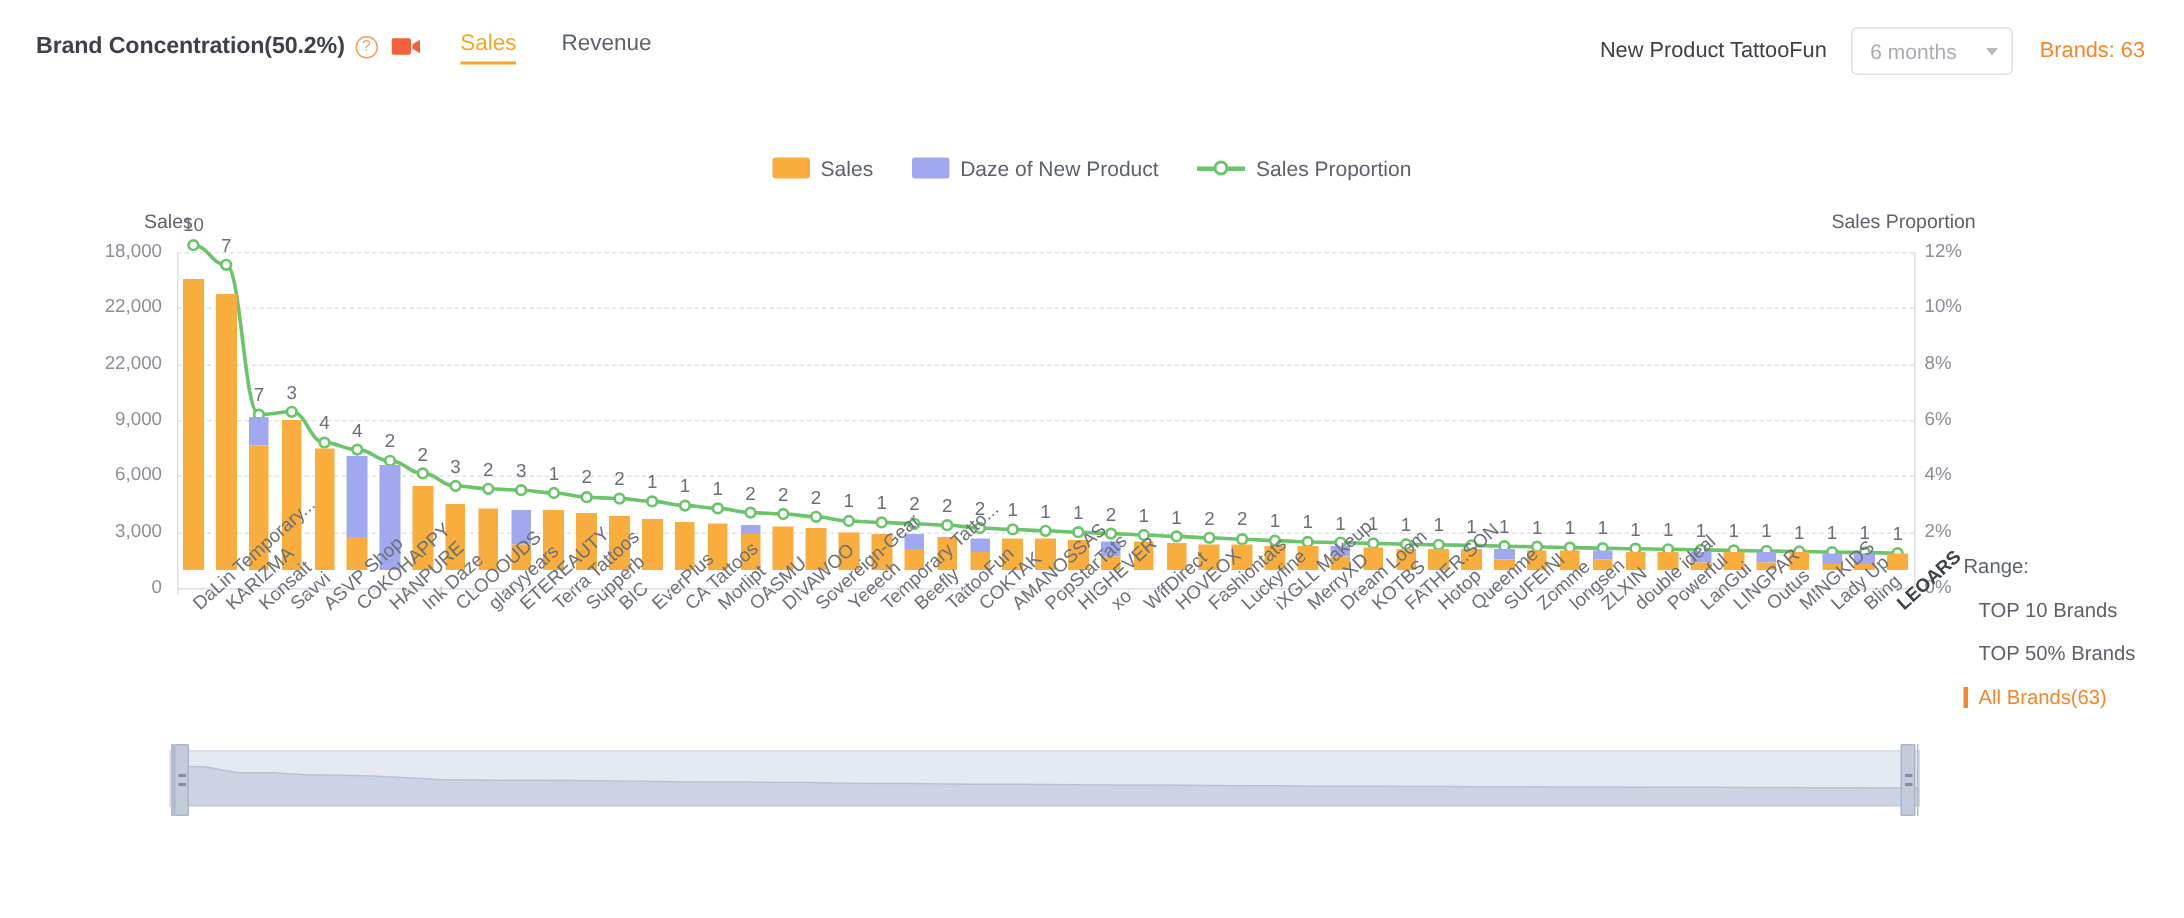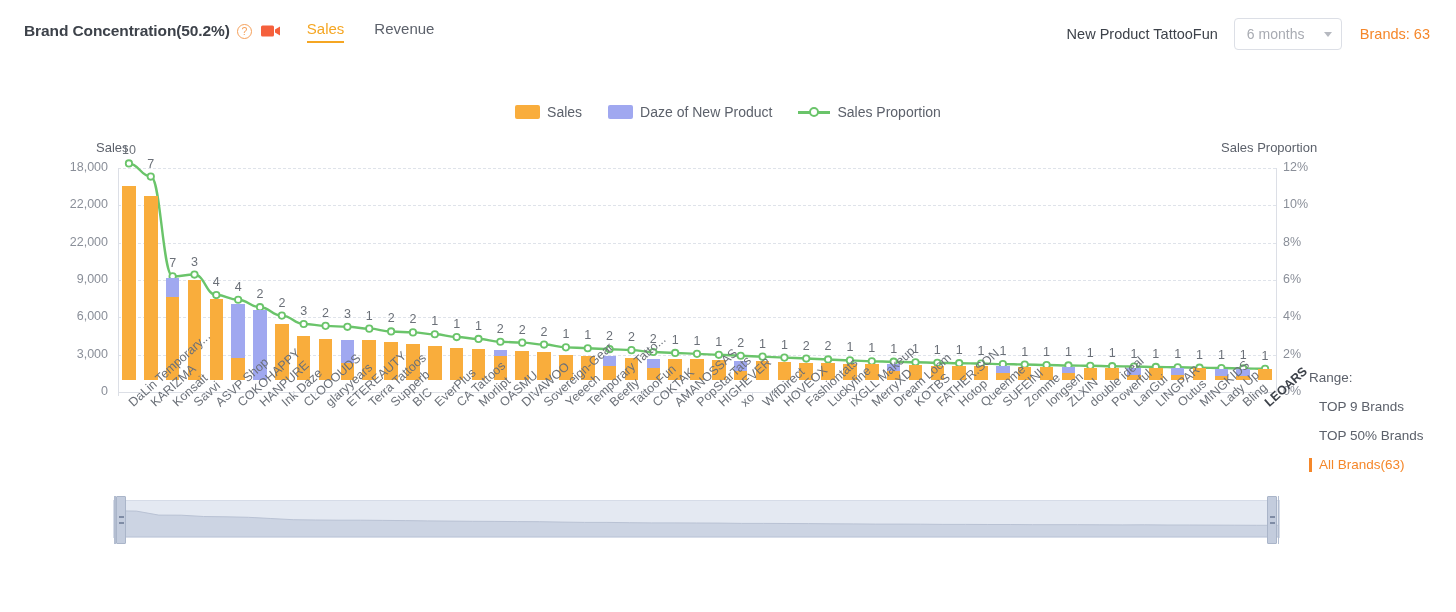--- a/index.html
+++ b/index.html
@@ -643,21 +643,21 @@
       <div class="tickmark" style="left: 1144.91px;"></div>
       <div class="tickmark" style="left: 1166.75px;"></div>
       <div class="tickmark" style="left: 1188.6px;"></div>
       <div class="tickmark" style="left: 1210.45px;"></div>
       <div class="tickmark" style="left: 1232.3px;"></div>
       <div class="tickmark" style="left: 1254.15px;"></div>
     </div>
 
   <div class="range-panel">
     <div class="range-title">Range:</div>
-    <div class="range-opt">TOP 9 Brands</div>
+    <div class="range-opt">TOP 10 Brands</div>
     <div class="range-opt">TOP 50% Brands</div>
     <div class="range-opt active">All Brands(63)</div>
   </div>
 
   <div class="datazoom">
     <svg class="dz-fill" width="1165" height="36" viewBox="0 0 1165 36" preserveAspectRatio="none">
       <path id="dz-path" fill="#ccd4e3" stroke="#b9c2d4" stroke-width="1" d="M0,36 L0.0,9.8 L22.4,10.1 L44.8,14.1 L67.2,14.2 L89.6,15.5 L112.0,15.8 L134.4,16.3 L156.8,17.5 L179.2,18.7 L201.6,19.0 L224.0,19.2 L246.4,19.2 L268.8,19.4 L291.3,19.6 L313.7,19.9 L336.1,20.1 L358.5,20.3 L380.9,20.4 L403.3,20.6 L425.7,20.7 L448.1,21.1 L470.5,21.4 L492.9,21.4 L515.3,21.7 L537.7,21.9 L560.1,21.9 L582.5,22.0 L604.9,22.1 L627.3,22.4 L649.7,22.4 L672.1,22.5 L694.5,22.6 L716.9,22.8 L739.3,22.9 L761.7,23.1 L784.1,23.1 L806.5,23.2 L828.9,23.4 L851.3,23.4 L873.8,23.5 L896.2,23.5 L918.6,23.7 L941.0,23.7 L963.4,23.7 L985.8,23.8 L1008.2,23.9 L1030.6,23.8 L1053.0,24.0 L1075.4,24.0 L1097.8,24.1 L1120.2,24.2 L1142.6,24.3 L1165.0,24.3 L1165,36 Z"></path>
     </svg>
     <div class="dz-bar-l"></div>
     <div class="dz-bar-r"></div>

